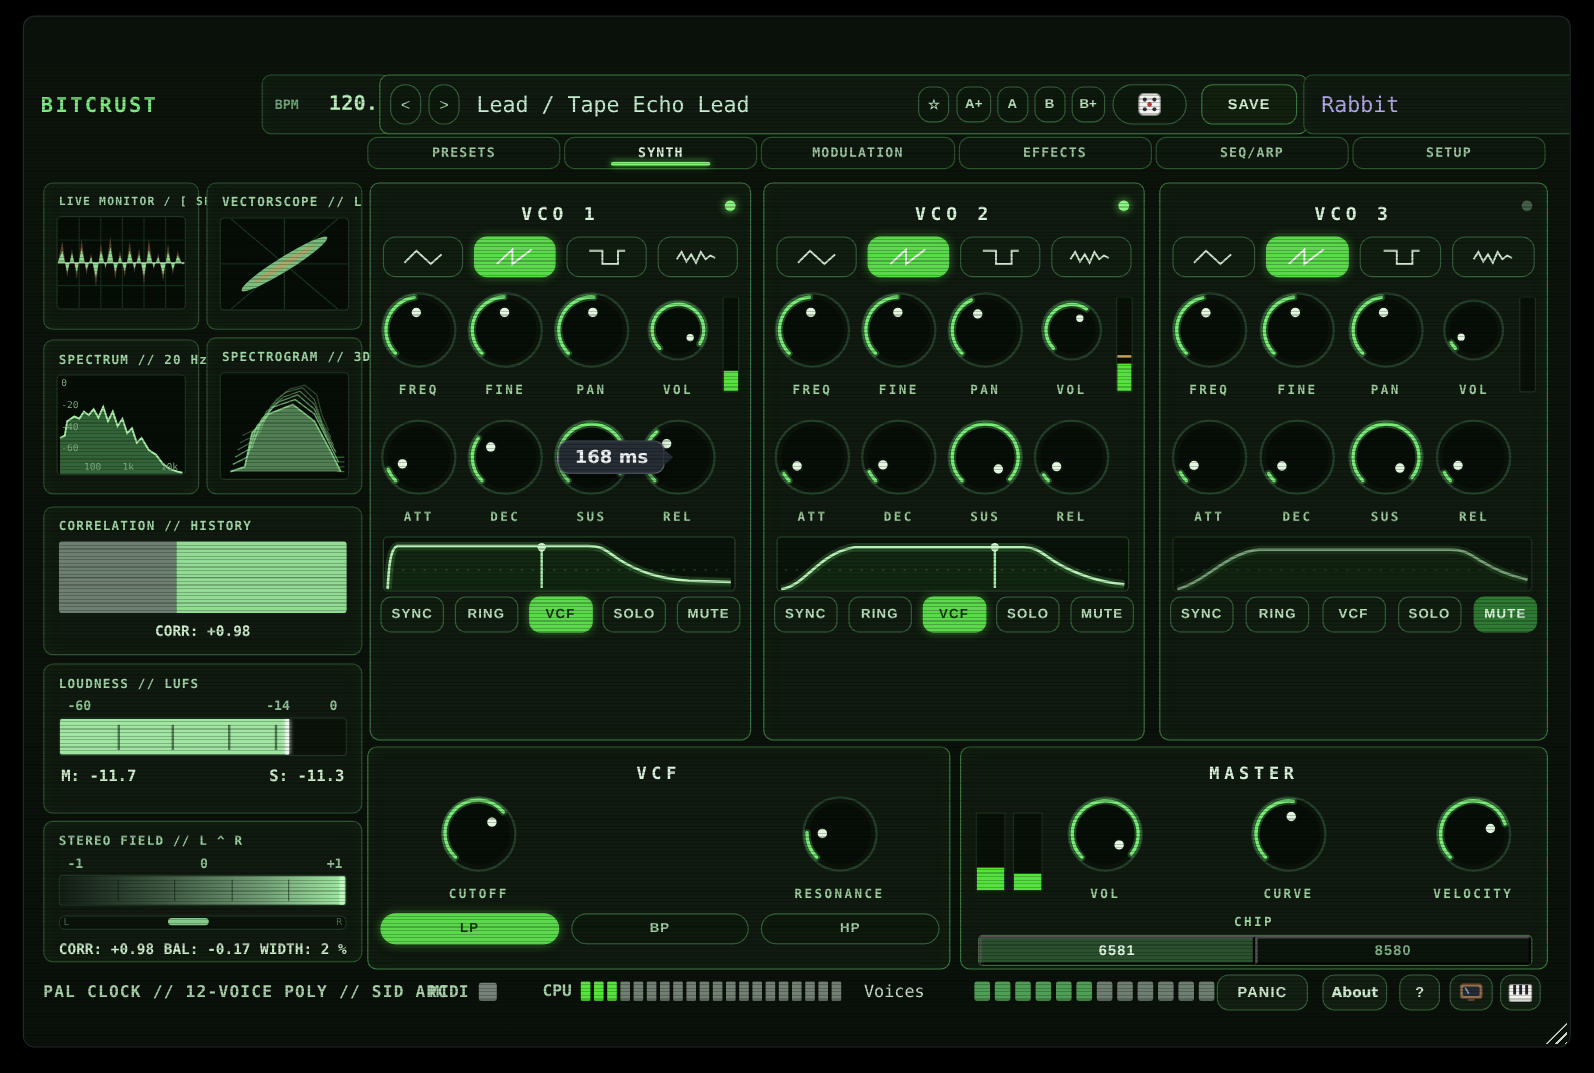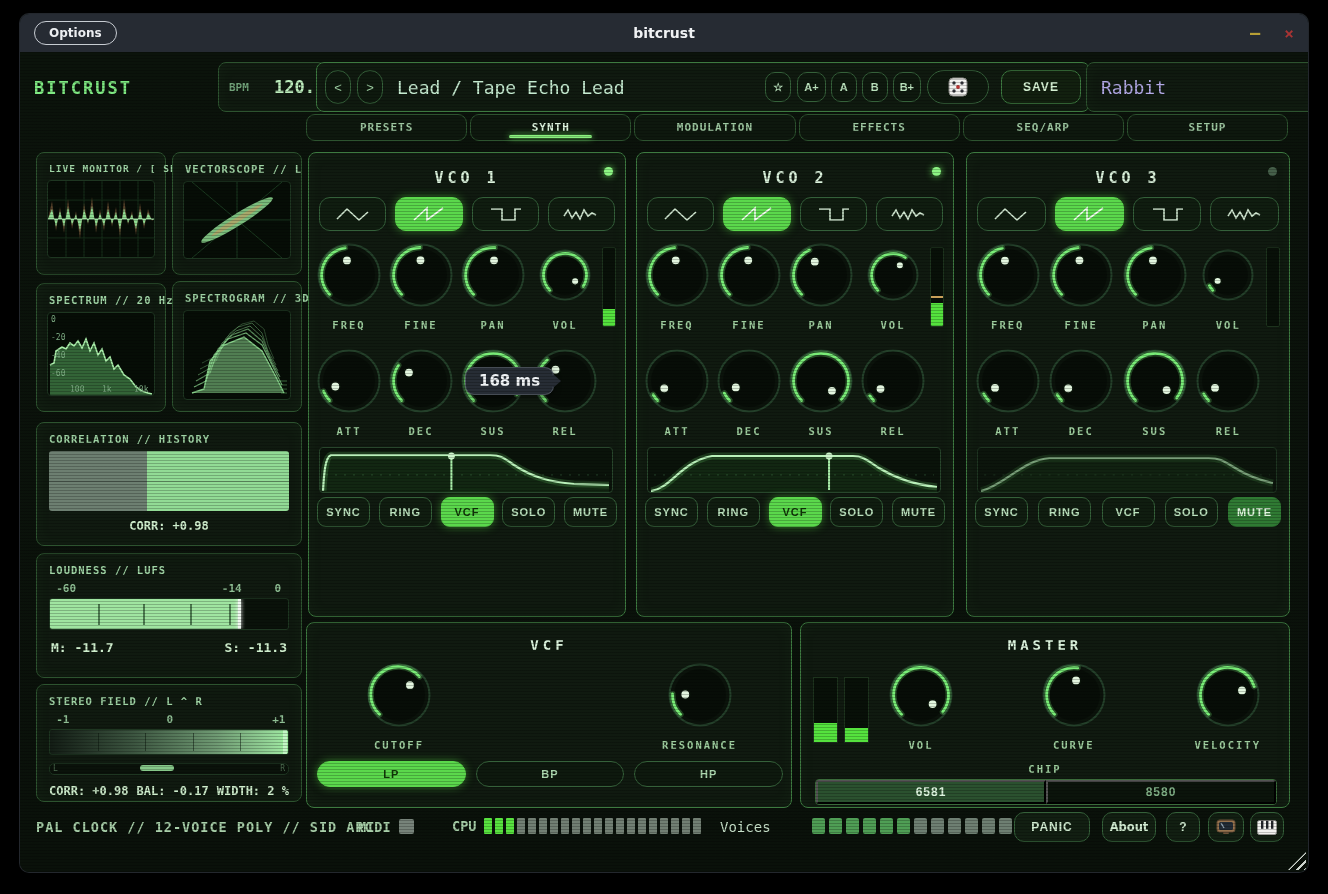--- a/index.html
+++ b/index.html
@@ -173,28 +173,20 @@
      background:#121f12;color:#d2ecd2;font-weight:bold;display:flex;align-items:center;
      justify-content:center;cursor:default;}
   .grip{position:absolute;right:2px;bottom:2px;width:18px;height:18px;z-index:70;
      background:repeating-linear-gradient(135deg,#cfd6cf 0 2px,transparent 2px 6px);
      clip-path:polygon(100% 0,100% 100%,0 100%);}
 </style>
 </head>
 <body>
 
 <div class="window">
-  <div class="titlebar">
-    <button class="options-btn">Options</button>
-    <div class="tb-title">bitcrust</div>
-    <div class="tb-controls">
-      <span class="tb-min">–</span>
-      <span class="tb-close">×</span>
-    </div>
-  </div>
 
   <div class="content">
 
     <div class="logo">BITCRUST</div>
     <div class="panel bpm-box">
       <span class="bpm-label">BPM</span>
       <span class="bpm-value">120.</span>
     </div>
     <div class="panel bright preset-bar">
       <button class="nav-btn">&lt;</button>

